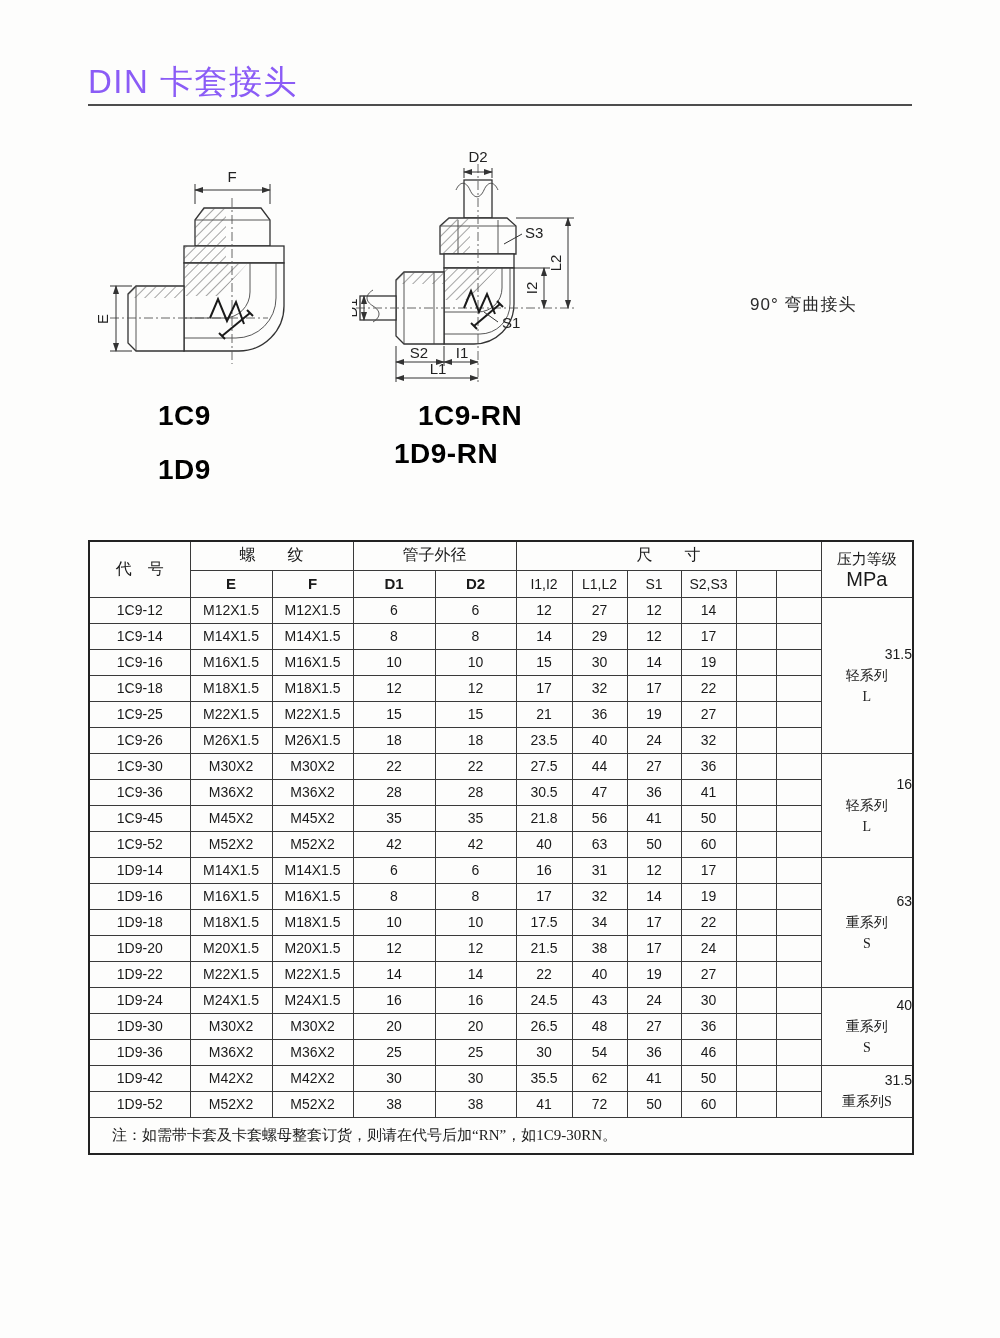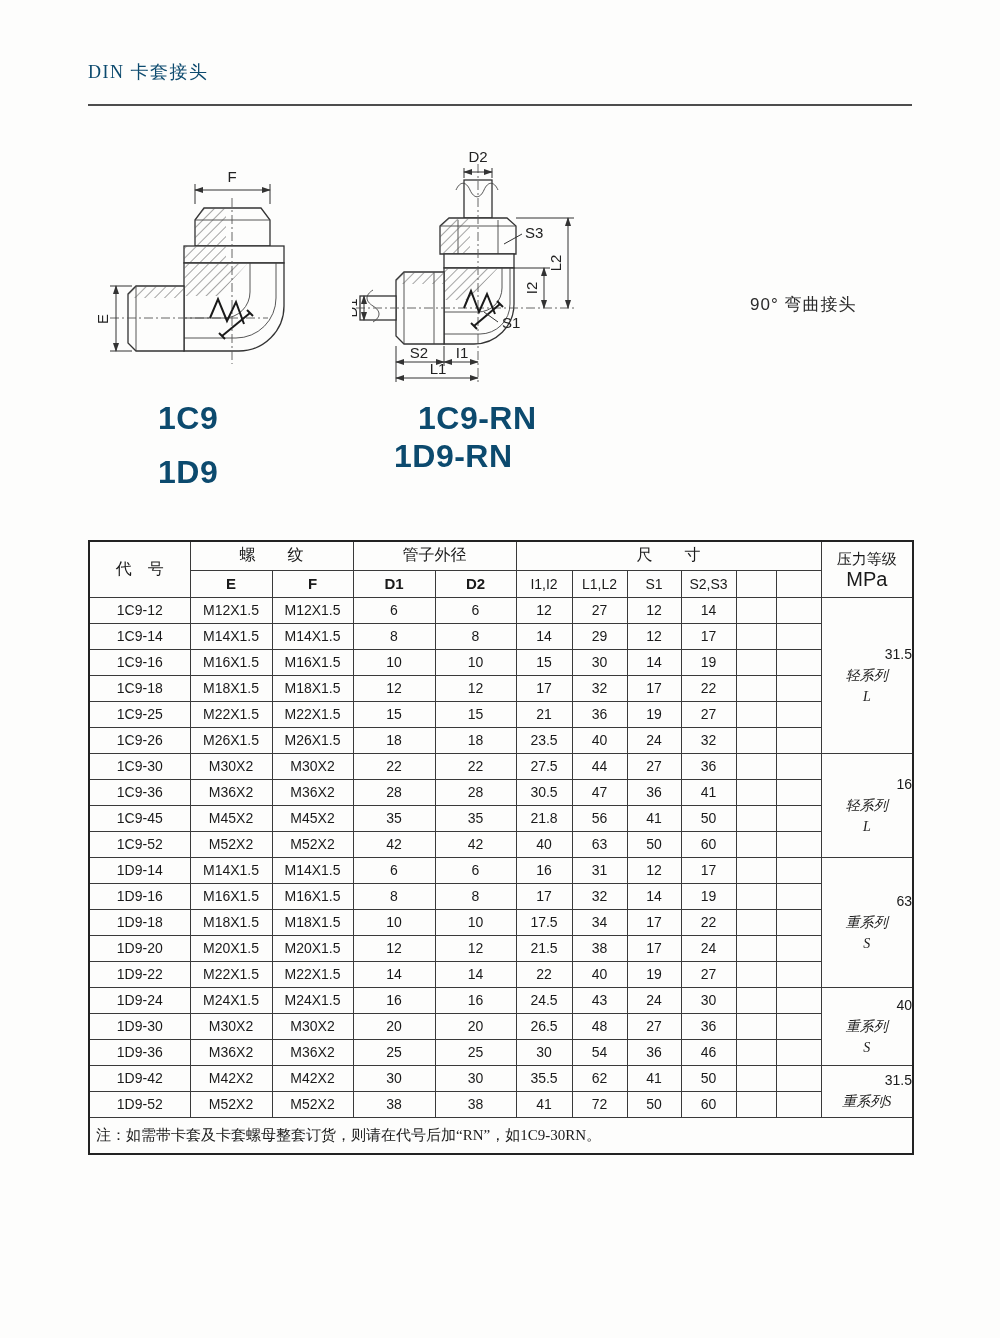--- a/index.html
+++ b/index.html
@@ -8,42 +8,42 @@
     width:1000px; height:1338px;
     background:#fdfdfc;
     font-family:"Liberation Sans", sans-serif;
     color:#1c1c1c;
     position:relative;
   }
   .page { position:absolute; inset:0; }
 
   .title {
     position:absolute; left:88px; top:60px;
-    font-size:18px; letter-spacing:1.5px; color:#0c4a6e;
-    font-family:Liberation Serif, serif;
+    font-size:33px; letter-spacing:1.5px; color:#8b5cf6;
+    font-family:Liberation Sans, sans-serif;
   }
   .rule { position:absolute; left:88px; top:104px; width:824px; height:2px; background:#4d4d4d; }
 
   svg.draw { position:absolute; }
   svg.draw1 { left:98px;  top:146px; }
   svg.draw2 { left:352px; top:146px; }
   .lineart { stroke:#333; stroke-width:1.3; fill:none; }
   .fillw   { fill:#fdfdfc; }
   .cl { stroke:#555; stroke-width:0.9; stroke-dasharray:9 3 2 3; fill:none; }
   .dim { stroke:#333; stroke-width:1; fill:none; }
   .thin { stroke:#444; stroke-width:0.9; fill:none; }
   .dimtxt { font-family:"Liberation Sans", sans-serif; font-size:15px; fill:#222; }
   .wmark { stroke:#1a1a1a; stroke-width:2; fill:none; }
 
   .type-label {
     position:absolute; left:710px; top:293px;
     font-size:17px; color:#2b2b2b; letter-spacing:1px;margin-left:40px;
   }
 
-  .model { position:absolute; font-size:32px; font-weight:bold; letter-spacing:0.5px; color:#0c4a6e; }
+  .model { position:absolute; font-size:28px; font-weight:bold; letter-spacing:0.5px; color:#000000; }
   .m1 { left:158px; top:400px; }
   .m2 { left:158px; top:438px;margin-top:16px; }
   .m3 { left:418px; top:400px; }
   .m4 { left:394px; top:438px; }
 
   table.spec {
     position:absolute; left:88px; top:540px; width:824px;
     border-collapse:collapse; table-layout:fixed;
     border:2px solid #222;
   }
@@ -57,23 +57,23 @@
   .spec thead tr.h2 th { height:27px; }
   .cn { font-family:"Liberation Serif", serif; font-size:16px; white-space:pre; }
   .pressure-h .cn  { font-size:15px; line-height:20px; }
   .pressure-h .unit { font-size:20px; line-height:20px; font-family:"Liberation Sans", sans-serif; }
   th.subA { font-size:15px; font-weight:bold; }
   th.subB { font-size:14px; font-weight:normal; }
   .spec tbody td { height:26px; font-size:14px; }
   td.pressure { font-size:14px; }
   td.pressure div { line-height:21px; }
   td.pressure div.num { font-family:"Liberation Sans", sans-serif;text-align:right; }
-  td.pressure div.ser { font-family:"Liberation Serif", serif;font-style:italic; }
+  td.pressure div.ser { font-family:"Liberation Serif", serif; }
   td.note-cell {
-    text-align:left; height:37px; padding:2px 6px;
+    text-align:left; height:37px; padding:2px 22px;
     font-family:"Liberation Serif", serif; font-size:15px;
   }
 </style>
 </head>
 <body>
 
 <div class="page">
 
   <div class="title">DIN 卡套接头</div>
   <div class="rule"></div>

